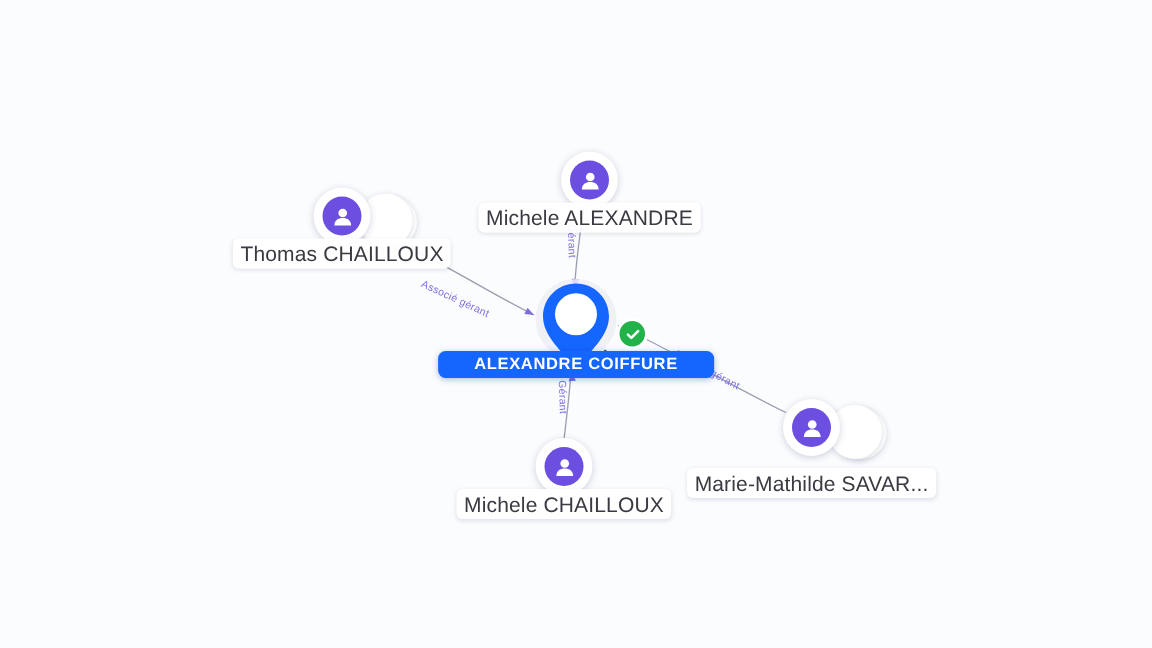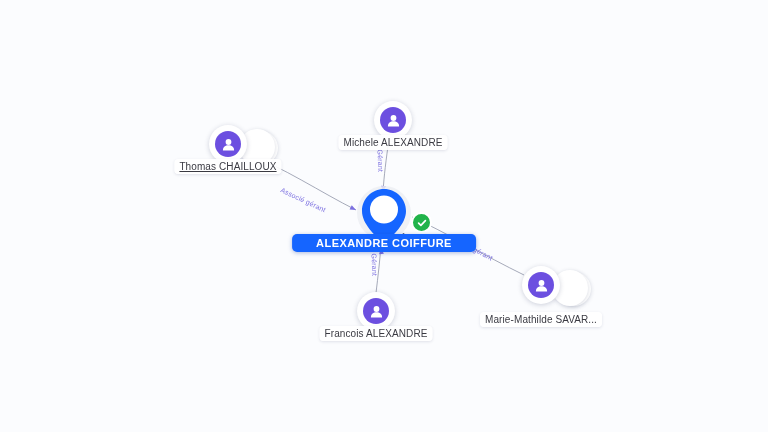--- a/index.html
+++ b/index.html
@@ -53,21 +53,21 @@
     align-items: center;
     justify-content: center;
   }
   .avatar-disc svg { display: block; }
 
   
   .node-label {
     position: absolute;
     transform: translateX(-50%);
     white-space: nowrap;
-    font-size: 10px;
+    font-size: 14px;
     color: #3a3a42;
     background: rgba(255,255,255,0.92);
     border-radius: 4px;
     padding: 2px 5px;
     box-shadow: 0 1px 3px rgba(40,50,90,0.13);
     z-index: 6;
     letter-spacing: 0.1px;
   }
 
   
@@ -164,21 +164,21 @@
         <div class="node-stack" style="width: 36px; height: 36px; left: 11px; top: -15px; z-index: 2;"></div>
         <div class="avatar-ring">
           <div class="avatar-disc">
             <svg width="15" height="15" viewBox="0 0 15 15" xmlns="http://www.w3.org/2000/svg">
               <circle cx="7.5" cy="5" r="2.9" fill="#ffffff"></circle>
               <path d="M1.9 13.4 C1.9 9.9 4.4 8.3 7.5 8.3 C10.6 8.3 13.1 9.9 13.1 13.4 Z" fill="#ffffff"></path>
             </svg>
           </div>
         </div>
       </div>
-      <div class="node-label" style="left: 228px; top: 159px; text-decoration: underline;">Thomas CHAILLOUX</div>
+      <div class="node-label" style="left: 228px; top: 159px;">Thomas CHAILLOUX</div>
       <div class="node" style="left: 393px; top: 120px;">
         <div class="avatar-ring">
           <div class="avatar-disc">
             <svg width="15" height="15" viewBox="0 0 15 15" xmlns="http://www.w3.org/2000/svg">
               <circle cx="7.5" cy="5" r="2.9" fill="#ffffff"></circle>
               <path d="M1.9 13.4 C1.9 9.9 4.4 8.3 7.5 8.3 C10.6 8.3 13.1 9.9 13.1 13.4 Z" fill="#ffffff"></path>
             </svg>
           </div>
         </div>
       </div>
@@ -199,21 +199,21 @@
       <div class="node" style="left: 376px; top: 311px;">
         <div class="avatar-ring">
           <div class="avatar-disc">
             <svg width="15" height="15" viewBox="0 0 15 15" xmlns="http://www.w3.org/2000/svg">
               <circle cx="7.5" cy="5" r="2.9" fill="#ffffff"></circle>
               <path d="M1.9 13.4 C1.9 9.9 4.4 8.3 7.5 8.3 C10.6 8.3 13.1 9.9 13.1 13.4 Z" fill="#ffffff"></path>
             </svg>
           </div>
         </div>
       </div>
-      <div class="node-label" style="left: 376px; top: 326px;">Francois ALEXANDRE</div>
+      <div class="node-label" style="left: 376px; top: 326px;">Michele CHAILLOUX</div>
     </div>
 
   <div class="company-node" id="company-node" style="left: 384px; top: 216px;">
     <div class="pin-halo"></div>
     <div class="pin-wrap">
       <svg width="46" height="58" viewBox="0 0 46 58" xmlns="http://www.w3.org/2000/svg">
         <path d="M23 1 C10.8 1 1 10.8 1 23 C1 36 14 47 23 57 C32 47 45 36 45 23 C45 10.8 35.2 1 23 1 Z" fill="#1565ff"></path>
         <circle cx="23" cy="21.5" r="14" fill="#ffffff"></circle>
       </svg>
     </div>

